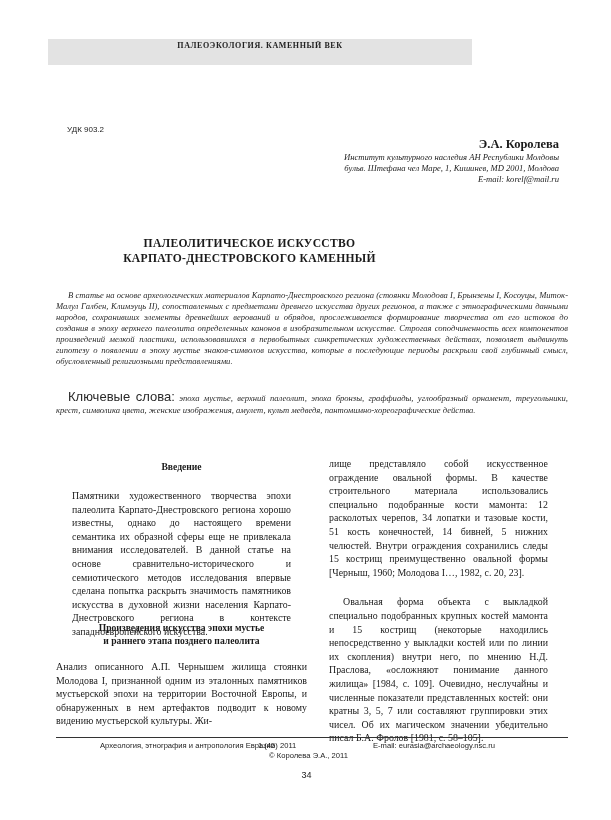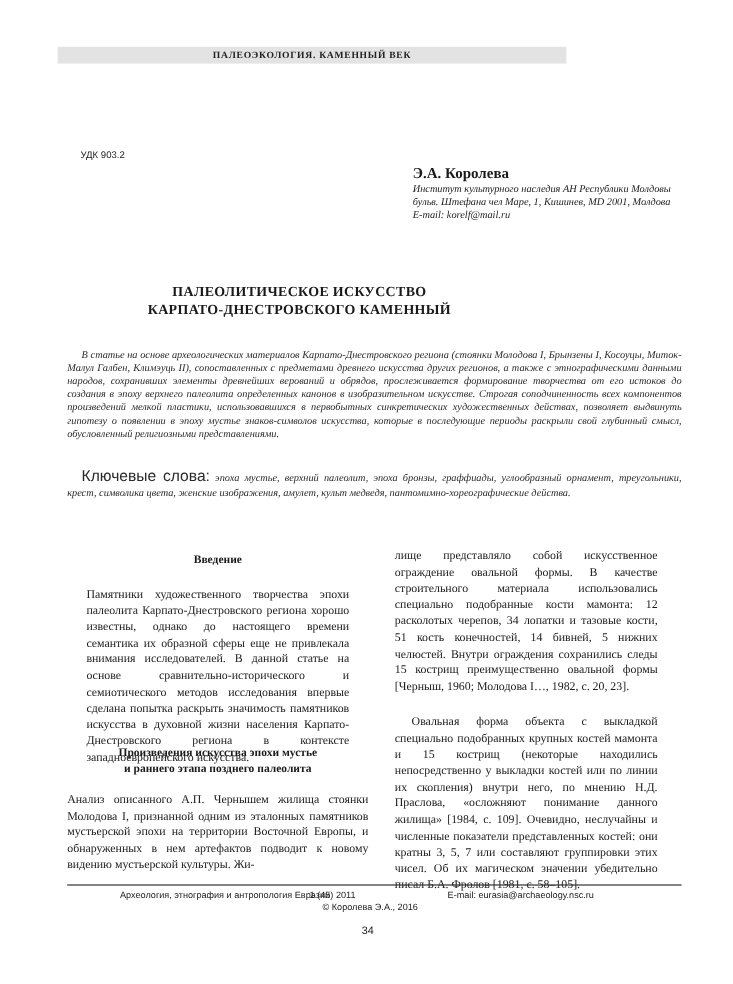--- a/index.html
+++ b/index.html
@@ -1,19 +1,19 @@
 <!DOCTYPE html>
 <html><head>
   <meta charset="utf-8">
   <style>
     html, body { margin: 0; padding: 0; background: #ffffff; }
     body { width: 611px; height: 820px; position: relative; overflow: hidden; color: #1a1a1a; font-family: "Liberation Serif", serif; }
-    .header-band { position: absolute; left: 48px; top: 39px; width: 424px; height: 14px; background: #e3e3e3; text-align: center; font-size: 8px; letter-spacing: 0.6px; line-height: 14px; font-weight: bold; color: #222; }
+    .header-band { position: absolute; left: 48px; top: 39px; width: 424px; height: 26px; background: #e3e3e3; text-align: center; font-size: 8px; letter-spacing: 0.6px; line-height: 14px; font-weight: bold; color: #222; }
     .udk { position: absolute; left: 67px; top: 125px; font-family: "Liberation Sans", sans-serif; font-size: 8px; color: #222; text-align: center; }
-    .author-block { position: absolute; right: 52px; top: 137px; }
+    .author-block { position: absolute; right: 52px; top: 137px; text-align: right; }
     .author-name { font-size: 12.5px; font-weight: bold; line-height: 15px; }
     .affil { font-size: 8.6px; font-style: italic; line-height: 11px; color: #222; }
     .title { position: absolute; left: 0; width: 499px; top: 236px; text-align: center; font-size: 11.6px; font-weight: bold; line-height: 15px; letter-spacing: 0.3px; }
     .abstract { position: absolute; left: 56px; width: 512px; top: 290px; font-size: 8.6px; font-style: italic; line-height: 11px; text-align: justify; color: #2a2a2a; }
     .abstract p { margin: 0; text-indent: 12px; }
     .keywords { position: absolute; left: 56px; width: 512px; top: 391px; font-size: 8.6px; line-height: 11.5px; text-align: justify; color: #2a2a2a; }
     .keywords .kw-label { font-family: Liberation Sans, sans-serif; font-style: normal; font-size: 13px; margin-left: 12px; }
     .keywords .kw-list { font-style: italic; }
     .col { position: absolute; width: 251px; font-size: 9.9px; line-height: 13.6px; text-align: justify; }
     .col-left { left: 56px; top: 444px; }
@@ -77,14 +77,14 @@
   <p>лище представляло собой искусственное ограждение овальной формы. В качестве строительного материала использовались специально подобранные кости мамонта: 12 расколотых черепов, 34 лопатки и тазовые кости, 51 кость конечностей, 14 бивней, 5 нижних челюстей. Внутри ограждения сохранились следы 15 кострищ преимущественно овальной формы [Черныш, 1960; Молодова I…, 1982, с. 20, 23].</p>
   <p class="indent">Овальная форма объекта с выкладкой специально подобранных крупных костей мамонта и 15 кострищ (некоторые находились непосредственно у выкладки костей или по линии их скопления) внутри него, по мнению Н.Д. Праслова, «осложняют понимание данного жилища» [1984, с. 109]. Очевидно, неслучайны и численные показатели представленных костей: они кратны 3, 5, 7 или составляют группировки этих чисел. Об их магическом значении убедительно писал Б.А. Фролов [1981, с. 58–105].</p>
 </div>
 
 <div class="footer-rule"></div>
 <div class="footer-line1">
   <span class="journal">Археология, этнография и антропология Евразии</span>
   <span class="issue">1 (45)  2011</span>
   <span class="email">E-mail: eurasia@archaeology.nsc.ru</span>
 </div>
-<div class="footer-line2">© Королева Э.А., 2016</div>
+<div class="footer-line2">© Королева Э.А., 2011</div>
 <div class="page-number">34</div>
 
 </body></html>

